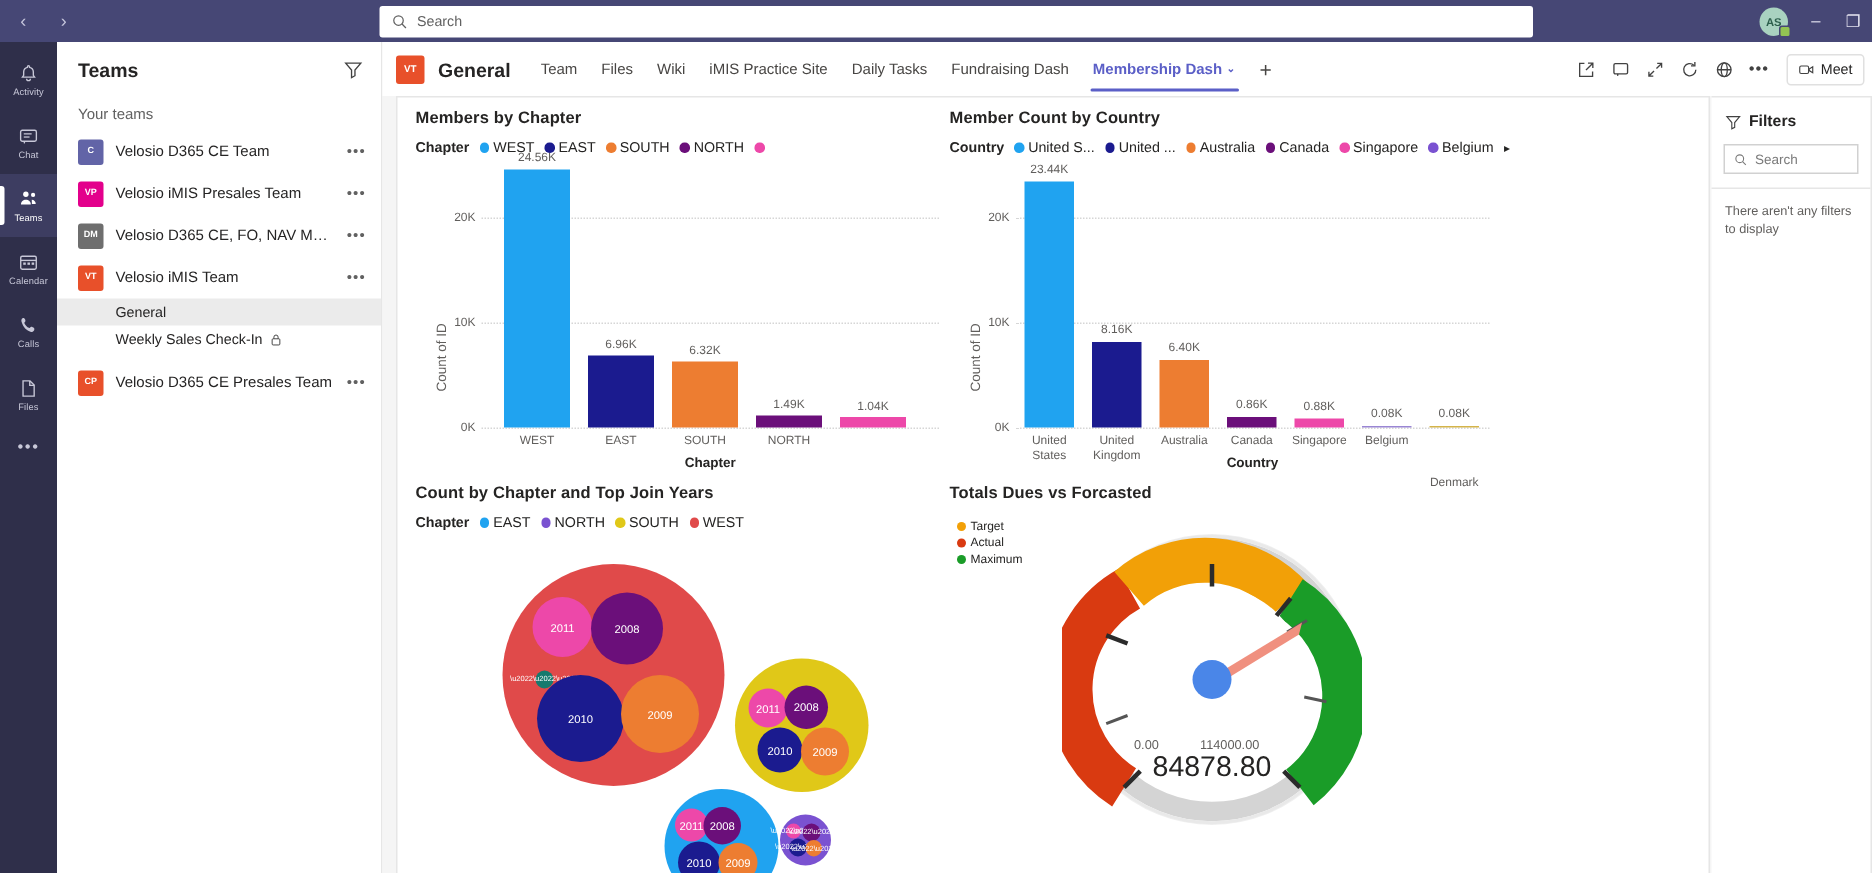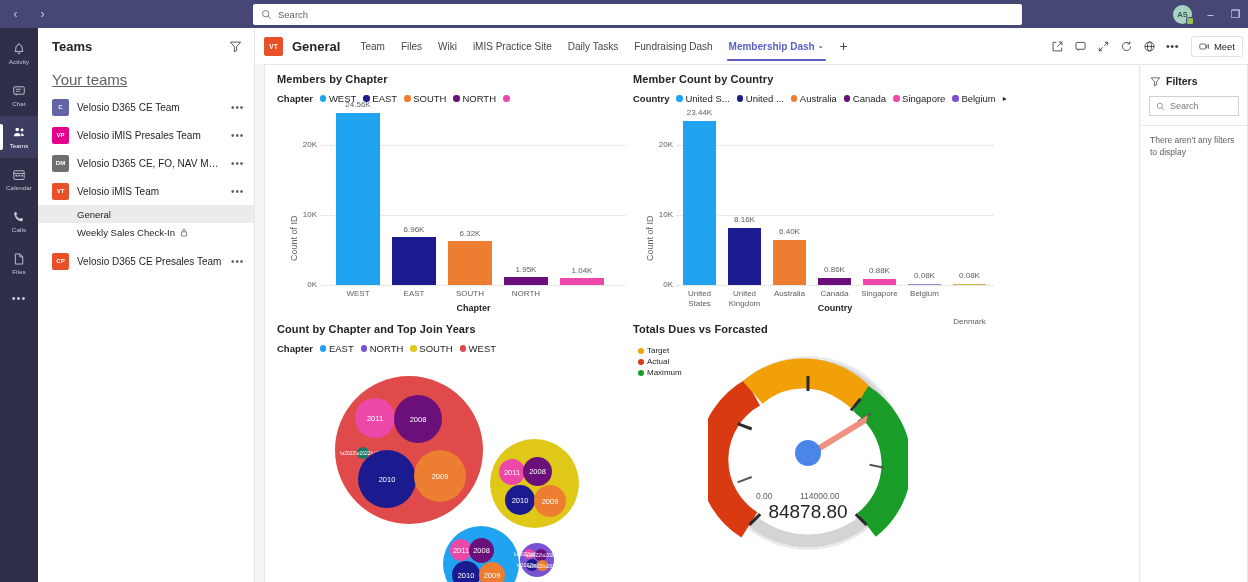--- a/index.html
+++ b/index.html
@@ -72,21 +72,21 @@
   .teamspane {
     position: absolute; left: 38px; top: 28px; width: 217px; height: 554px;
     background: #ffffff; border-right: 1px solid #e6e6e6;
   }
   .tp-header {
     height: 36px; display: flex; align-items: center; justify-content: space-between;
     padding: 0 12px 0 14px;
   }
   .tp-title { font-size: 13px; font-weight: bold; color: #252424; }
   .tp-filter { width: 13px; height: 13px; }
-  .tp-sub { font-size: 15px; color: #616161; padding: 7px 0 5px 14px; text-decoration: underline; }
+  .tp-sub { font-size: 10px; color: #616161; padding: 7px 0 5px 14px; }
   .team-row {
     height: 28px; display: flex; align-items: center; padding: 0 10px 0 14px;
     gap: 8px; position: relative;
   }
   .team-ico {
     width: 17px; height: 17px; border-radius: 2px; flex: 0 0 auto;
     color: #fff; font-size: 6px; font-weight: bold;
     display: flex; align-items: center; justify-content: center;
   }
   .team-name {
@@ -453,21 +453,21 @@
             <span class="xtick" style="left:8px;top:178px;width:58px;">WEST</span>
 
             <span class="barlabel" style="left:64px;bottom:51px;width:58px;">6.96K</span>
             <div class="bar" style="left:71px;width:44px;height:48px;background:#1b1b8f;"></div>
             <span class="xtick" style="left:64px;top:178px;width:58px;">EAST</span>
 
             <span class="barlabel" style="left:120px;bottom:47px;width:58px;">6.32K</span>
             <div class="bar" style="left:127px;width:44px;height:44px;background:#ed7d31;"></div>
             <span class="xtick" style="left:120px;top:178px;width:58px;">SOUTH</span>
 
-            <span class="barlabel" style="left:176px;bottom:11px;width:58px;">1.95K</span>
+            <span class="barlabel" style="left:176px;bottom:11px;width:58px;">1.49K</span>
             <div class="bar" style="left:183px;width:44px;height:8px;background:#6b0f7a;"></div>
             <span class="xtick" style="left:176px;top:178px;width:58px;">NORTH</span>
 
             <span class="barlabel" style="left:232px;bottom:10px;width:58px;">1.04K</span>
             <div class="bar" style="left:239px;width:44px;height:7px;background:#ed48a9;"></div>
             <span class="xtick" style="left:232px;top:178px;width:58px;"></span>
           </div>
 
           <span class="xaxis-title" style="left:44px;top:192px;width:305px;">Chapter</span>
         </div>

